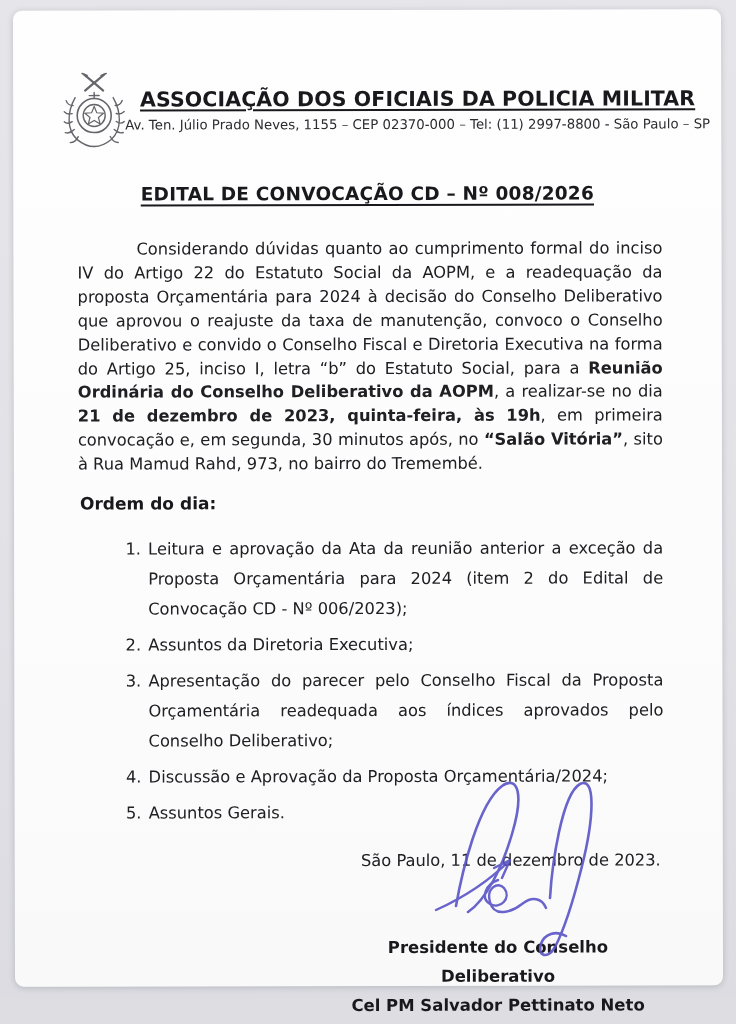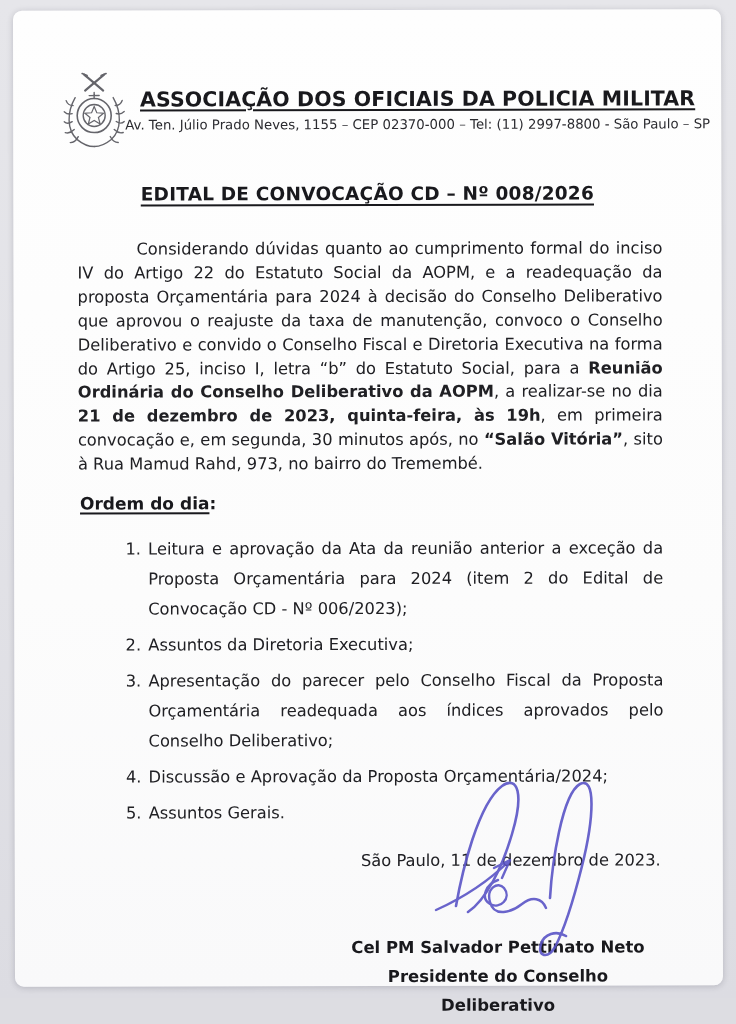--- a/index.html
+++ b/index.html
@@ -72,21 +72,20 @@
   }
   .body-par .b { font-weight: bold; }
   
   .agenda-head {
     margin: 17px 0 0 66px;
     font-size: 17px;
     font-weight: bold;
     color: #19191d;
   }
   .agenda-head .u {
-    text-decoration: underline;
     text-decoration-thickness: 2px;
     text-underline-offset: 3px;
   }
   ol.agenda-list {
     margin: 21px 59px 0 0;
     padding-left: 132px;
     font-size: 16.3px;
     line-height: 30px;
     color: #202024;
   }
@@ -163,22 +162,22 @@
         <li>Leitura e aprovação da Ata da reunião anterior a exceção da Proposta Orçamentária para 2024 (item 2 do Edital de Convocação CD - Nº 006/2023);</li>
         <li>Assuntos da Diretoria Executiva;</li>
         <li>Apresentação do parecer pelo Conselho Fiscal da Proposta Orçamentária readequada aos índices aprovados pelo Conselho Deliberativo;</li>
         <li>Discussão e Aprovação da Proposta Orçamentária/2024;</li>
         <li>Assuntos Gerais.</li>
       </ol>
 
     <div class="dateline">São Paulo, 11 de dezembro de 2023.</div>
 
     <div class="sig-block">
+      <div>Presidente do Conselho Deliberativo</div>
       <div>Cel PM Salvador Pettinato Neto</div>
-      <div>Presidente do Conselho Deliberativo</div>
     </div>
   </div>
 
   <svg class="sig-svg" viewBox="0 0 215 212" fill="none" stroke-linecap="round" stroke-linejoin="round">
     <g stroke="#5a54c6" opacity="0.9">
 
       <path stroke-width="2.6" d="M 56 146 C 62 112, 78 44, 102 26 C 118 15, 124 34, 112 74 C 102 108, 86 140, 68 152"></path>
 
       <path stroke-width="2.6" d="M 150 138 C 152 104, 162 34, 180 24 C 196 16, 194 58, 182 106 C 172 146, 164 170, 155 187 C 148 199, 137 197, 141 184 C 144 174, 156 170, 166 176"></path>
 

